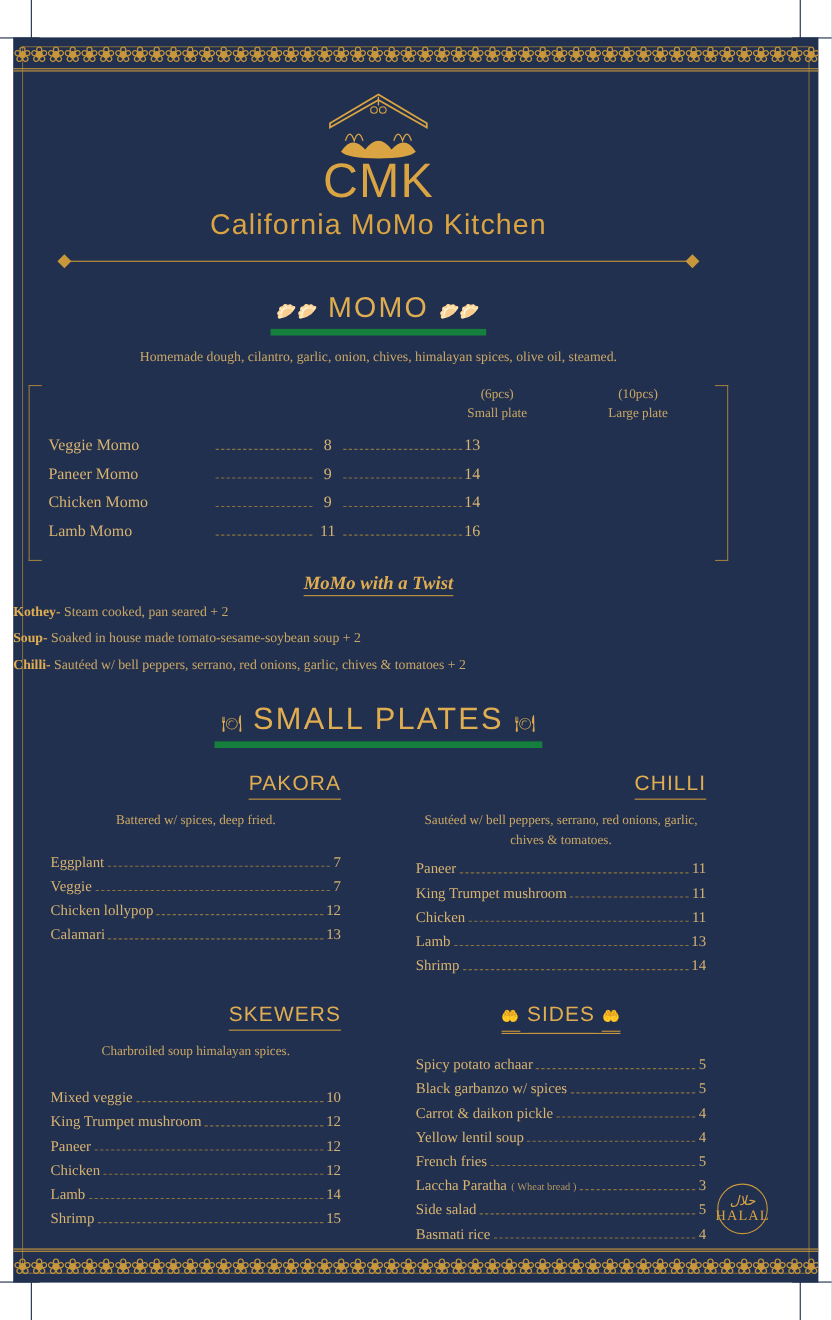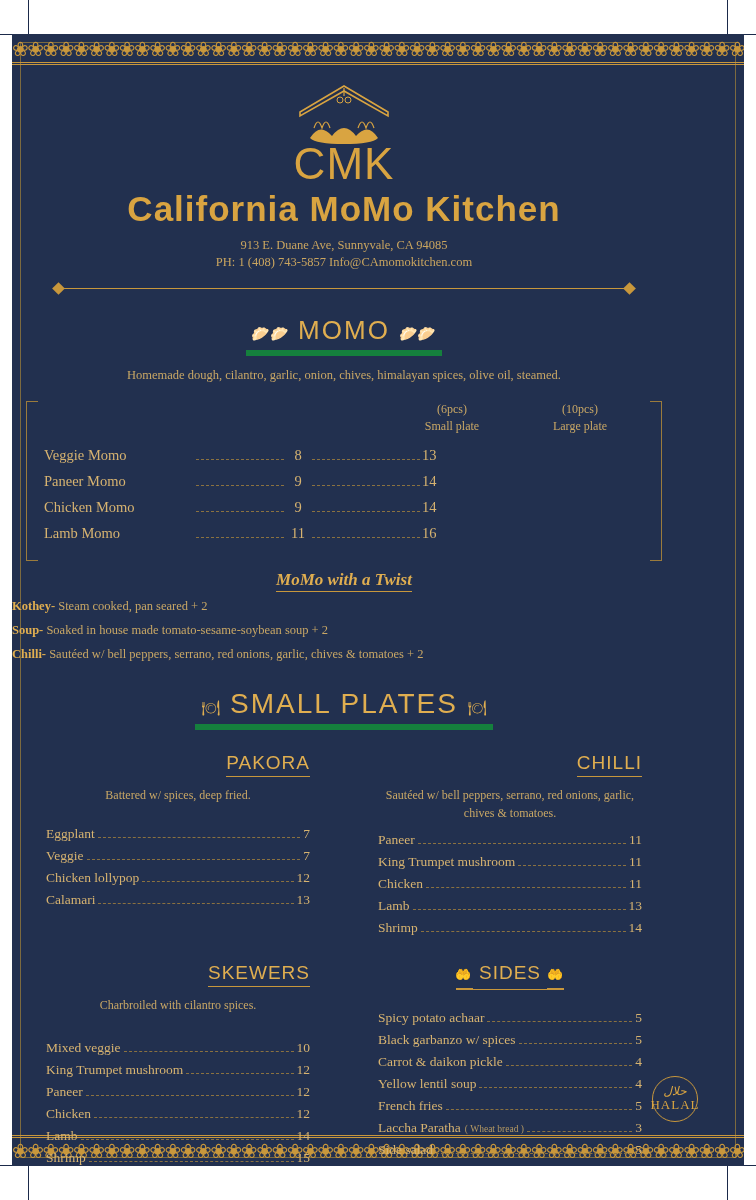--- a/index.html
+++ b/index.html
@@ -61,21 +61,21 @@
     border-bottom: 1px solid #c8973c;
   }
   .band-rule.top { top: 28px; }
   .band-rule.bottom { bottom: 28px; }
 
   .content { position: absolute; left: 0; top: 30px; width: 664px; }
 
   
   .logo-wrap { text-align: center; margin-top: 18px; }
   .logo-svg { display: block; margin: 0 auto; }
-  .brand { font-size: 35px; letter-spacing: 1px; color: #d9a441; margin-top: 2px; font-family: "Liberation Sans", sans-serif; font-weight: 700;}
+  .brand { font-size: 26px; letter-spacing: 1px; color: #d9a441; margin-top: 2px; font-family: "Liberation Sans", sans-serif; font-weight: 400;}
   .addr { font-size: 12.5px; color: #caa55f; margin-top: 8px; line-height: 1.35; }
 
   
   .divider {
     position: relative;
     width: 580px;
     margin: 12px auto 0 auto;
     height: 12px;
   }
   .divider .line {
@@ -203,24 +203,20 @@
           <path d="M60 4 L104 30 L104 34 L60 9 L16 34 L16 30 Z" fill="none" stroke="#d9a441" stroke-width="1.6"></path>
           <path d="M60 6 L60 14" stroke="#d9a441" stroke-width="1.2"></path>
           <circle cx="56" cy="18" r="3" fill="none" stroke="#d9a441" stroke-width="1"></circle>
           <circle cx="64" cy="18" r="3" fill="none" stroke="#d9a441" stroke-width="1"></circle>
           <path d="M30 46 q4 -12 8 0 q4 -12 8 0" fill="none" stroke="#d9a441" stroke-width="1.2"></path>
           <path d="M74 46 q4 -12 8 0 q4 -12 8 0" fill="none" stroke="#d9a441" stroke-width="1.2"></path>
           <path d="M26 56 q10 -16 22 -2 q12 -16 24 0 q12 -14 22 2 q-6 6 -34 6 q-28 0 -34 -6Z" fill="#d9a441"></path>
           <text x="60" y="97" text-anchor="middle" font-family="Liberation Sans, sans-serif" font-size="44" fill="#d9a441" letter-spacing="1">CMK</text>
         </svg>
         <div class="brand">California MoMo Kitchen</div>
-        <div class="addr">
-          <div>913 E. Duane Ave, Sunnyvale, CA 94085</div>
-          <div>PH: 1 (408) 743-5857 Info@CAmomokitchen.com</div>
-        </div>
       </div>
 
       <div class="divider">
         <div class="dia l"></div>
           <div class="line"></div>
           <div class="dia r"></div>
       </div>
 
       <div class="sec-head sec-momo">
         <div class="title">
@@ -354,21 +350,21 @@
                 <span class="fill"></span>
                 <span class="pr">14</span>
               </div>
           </div>
         </div>
       </div>
 
       <div class="cols" style="margin-top:26px;">
         <div class="col">
           <div class="sub-head"><span>SKEWERS</span></div>
-          <div class="sub-desc">Charbroiled with cilantro spices.</div>
+          <div class="sub-desc">Charbroiled soup himalayan spices.</div>
           <div class="items" style="margin-top:26px;">
             <div class="irow">
                 <span class="nm">Mixed veggie</span>
                 <span class="fill"></span>
                 <span class="pr">10</span>
               </div>
             <div class="irow">
                 <span class="nm">King Trumpet mushroom</span>
                 <span class="fill"></span>
                 <span class="pr">12</span>

